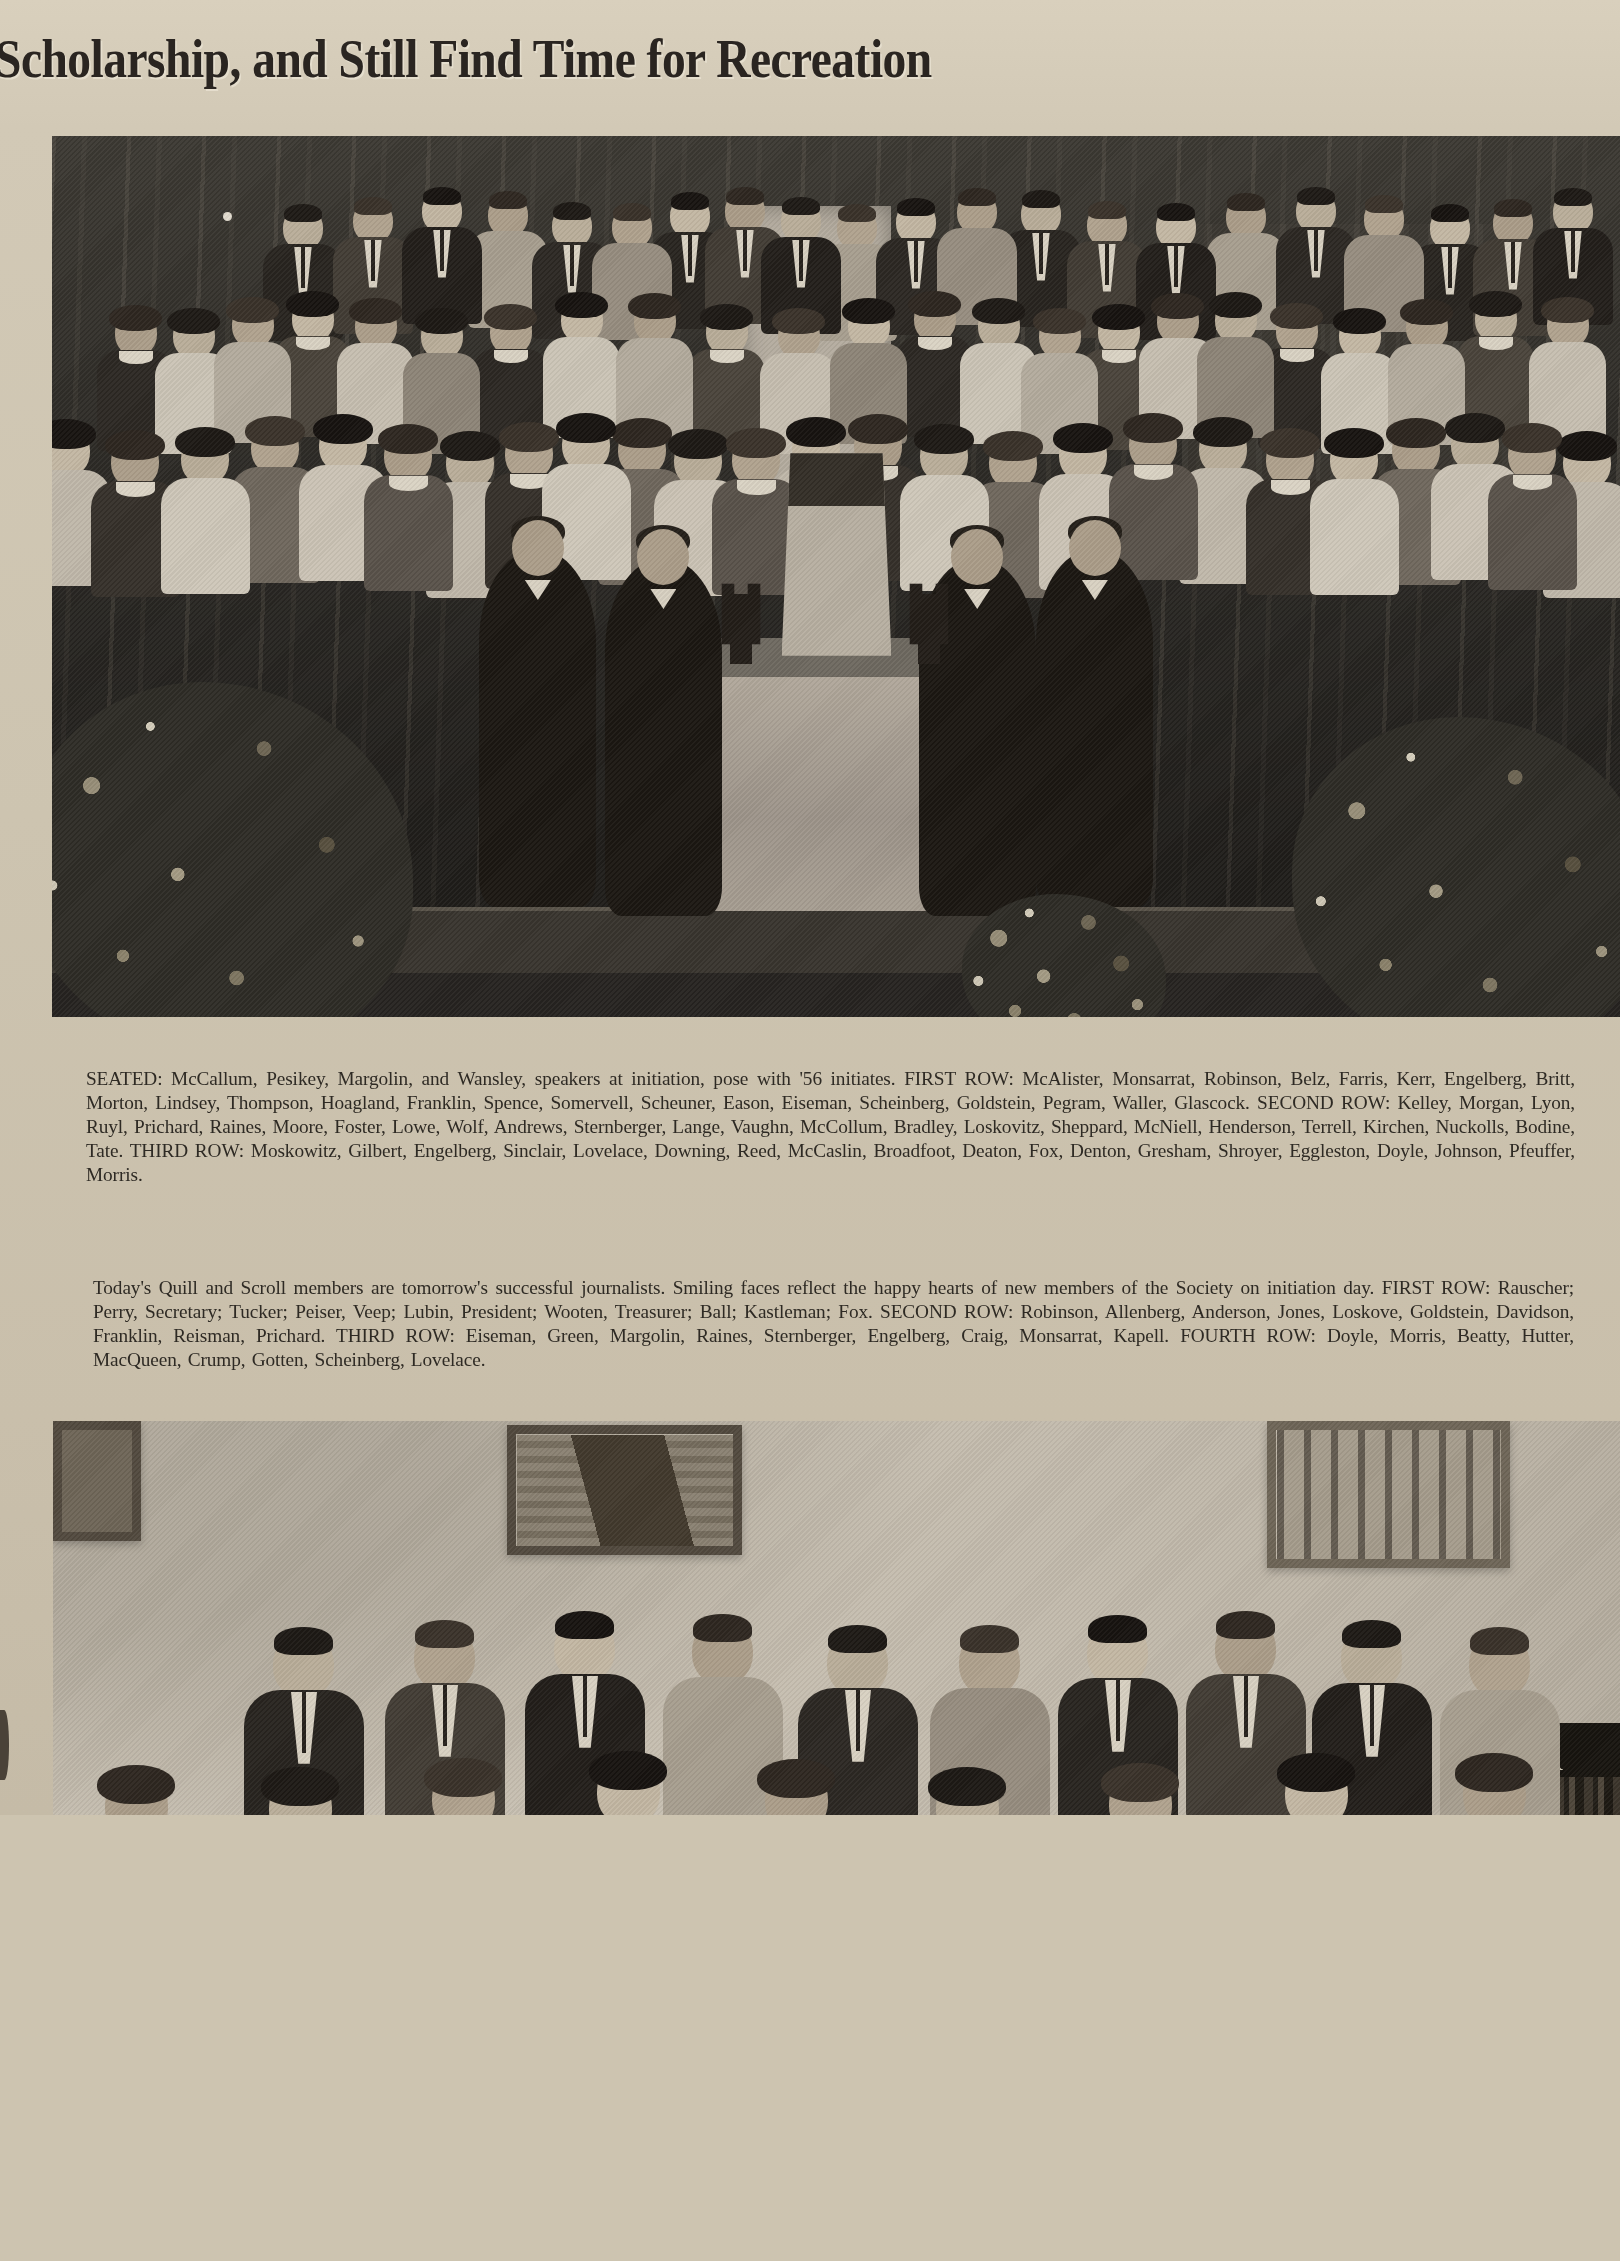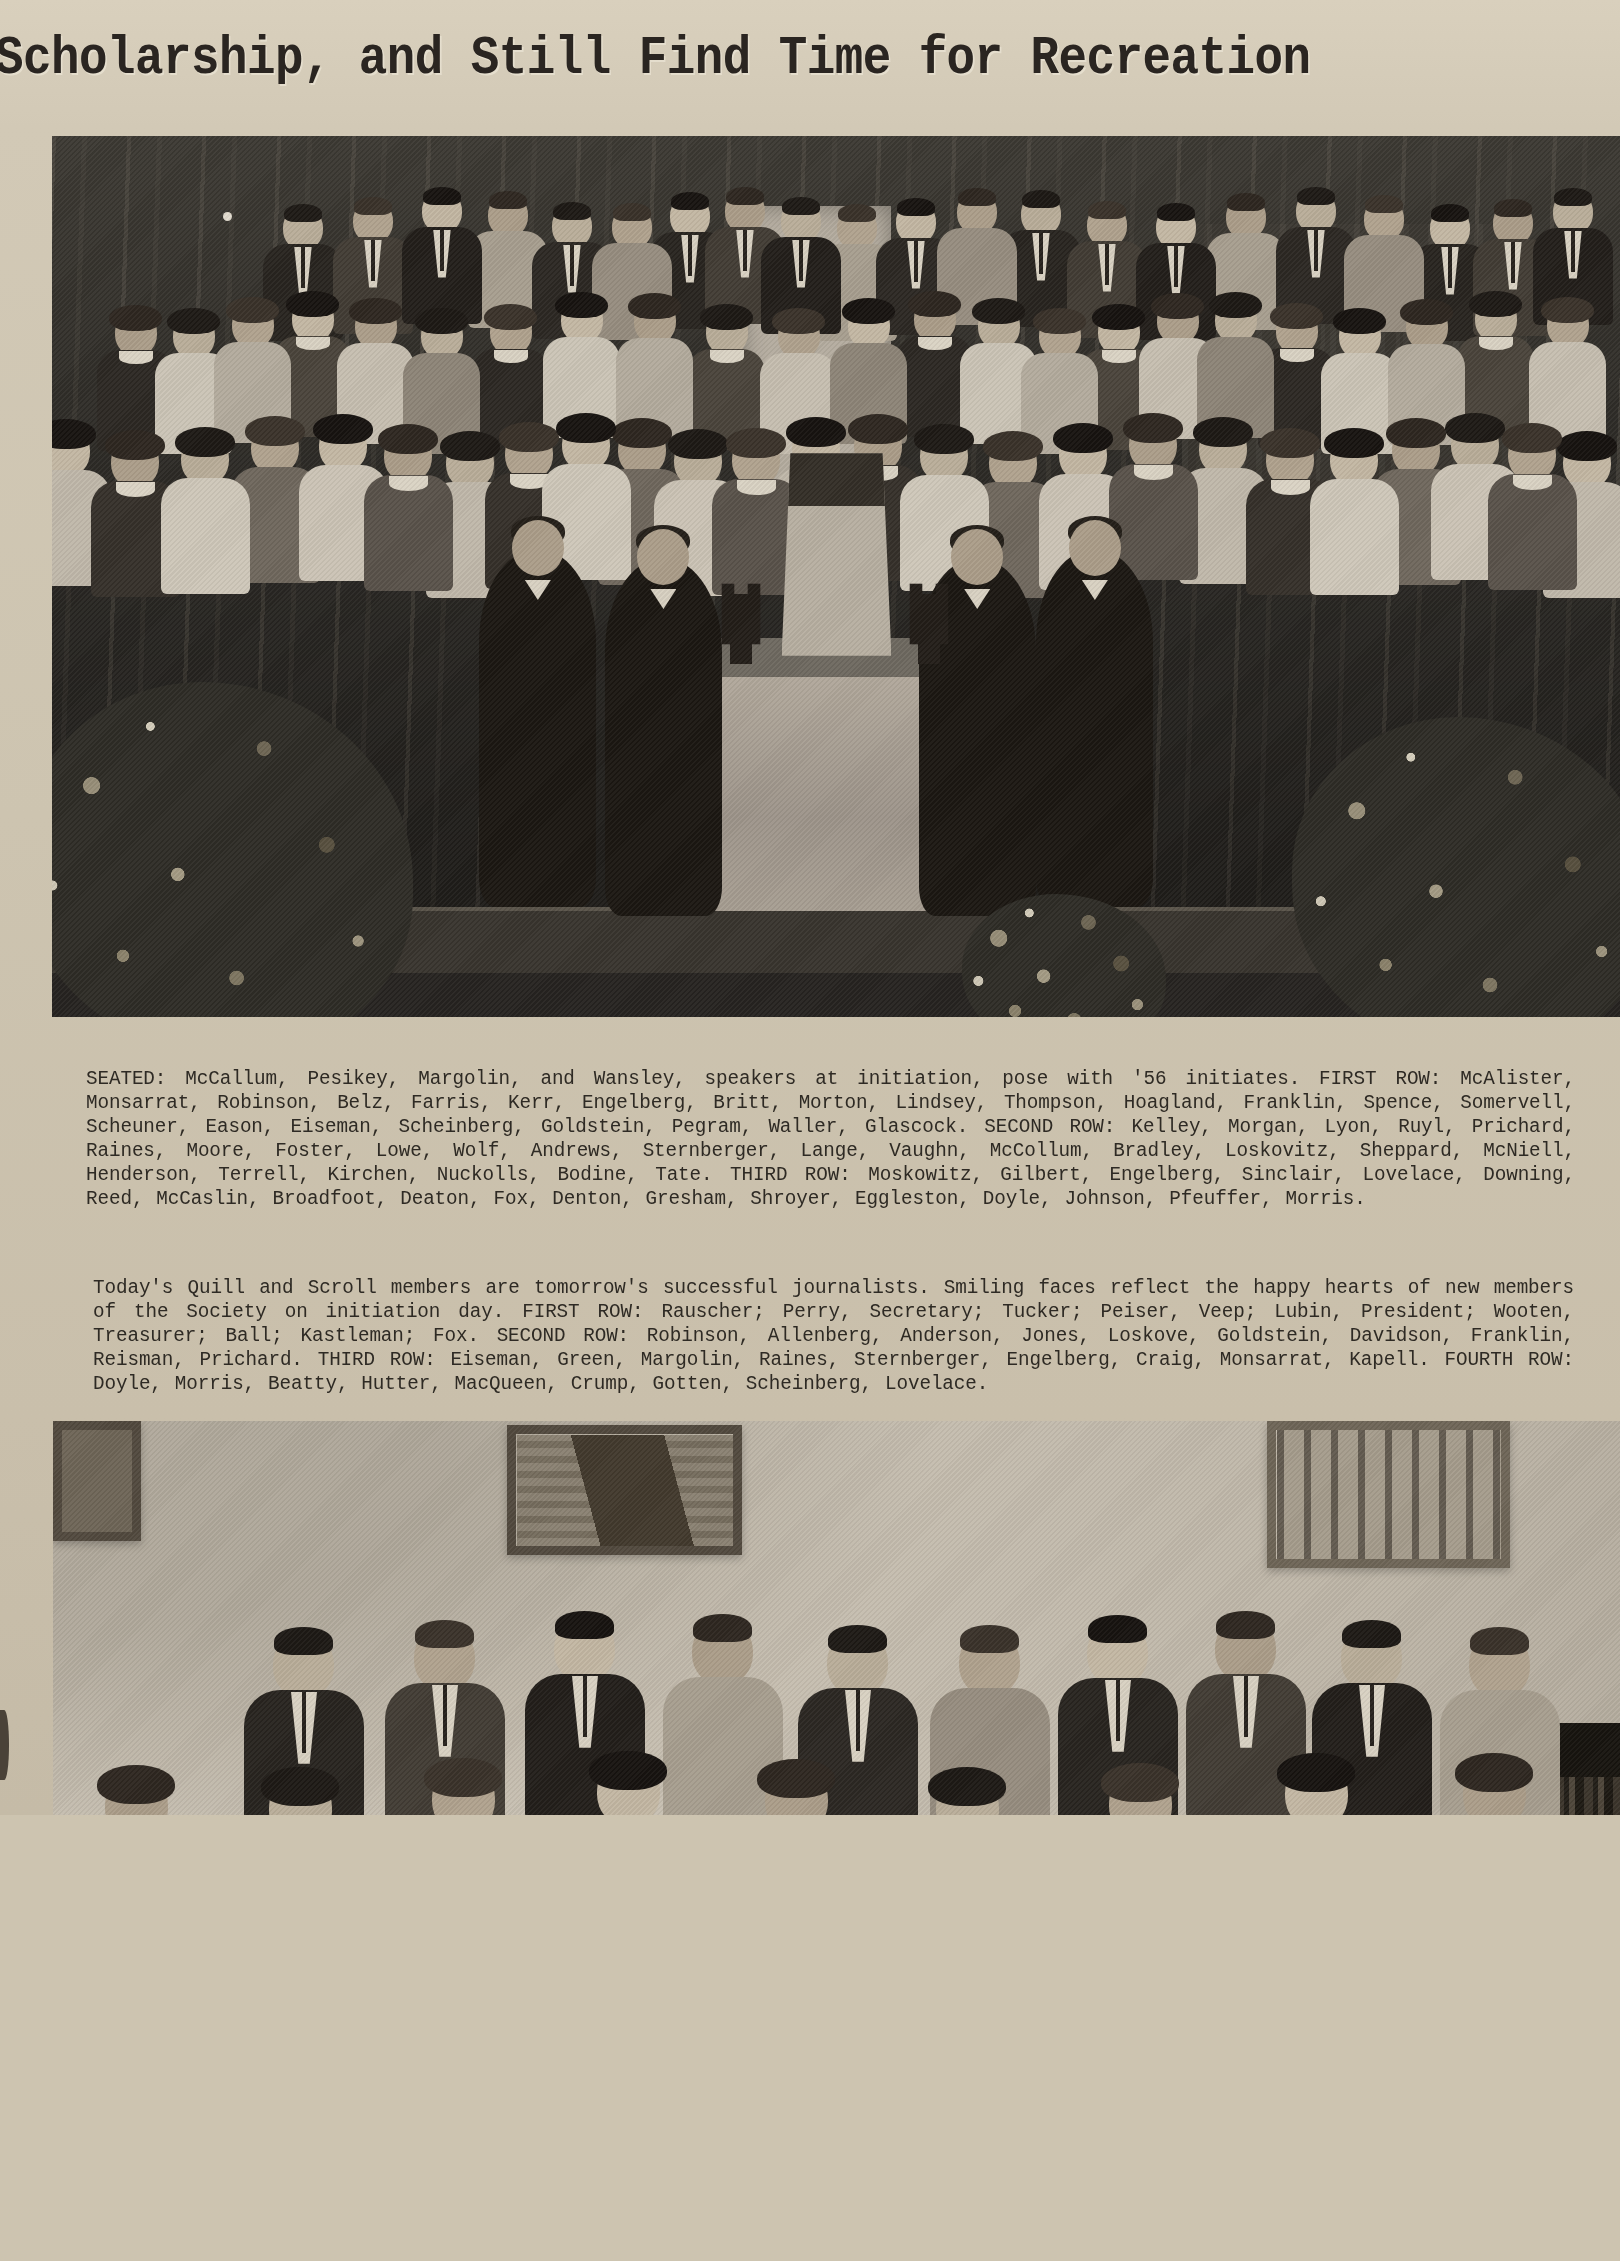--- a/index.html
+++ b/index.html
@@ -1,18 +1,18 @@
 <!DOCTYPE html>
 <html style="font-size:9.4px"><head>
 <meta charset="utf-8">
 <style>
   html,body{margin:0;padding:0;background:#cdc4b0;}
   .page{position:relative;width:1621px;height:1815px;overflow:hidden;
         background:linear-gradient(180deg,#d9d0bd 0%,#d2c9b6 7%,#cdc4b0 45%,#c9bfab 78%,#c5bba7 100%);
-        font-family:Liberation Mono, monospace;color:#2e2a24;}
+        font-family:Liberation Serif, serif;color:#2e2a24;}
   .page-title{position:absolute;left:-4.7px;top:28px;font-size:54px;font-weight:700;
         letter-spacing:-0.6px;color:#2a2521;white-space:nowrap;
         transform:scaleX(.88);transform-origin:left center;
         text-shadow:1.8px 1.8px 0 rgba(242,236,222,.55);}
   .photo{position:absolute;overflow:hidden;}
   .photo::after{content:"";position:absolute;inset:0;z-index:90;pointer-events:none;
         background-image:repeating-linear-gradient(135deg,rgba(255,255,255,.04) 0 1.8px,rgba(0,0,0,.045) 1.8px 3.5px);
         mix-blend-mode:normal;}
   #photo1{left:52px;top:136px;width:1569px;height:881px;background:#2b2824;}
   .curtain{position:absolute;inset:0;

